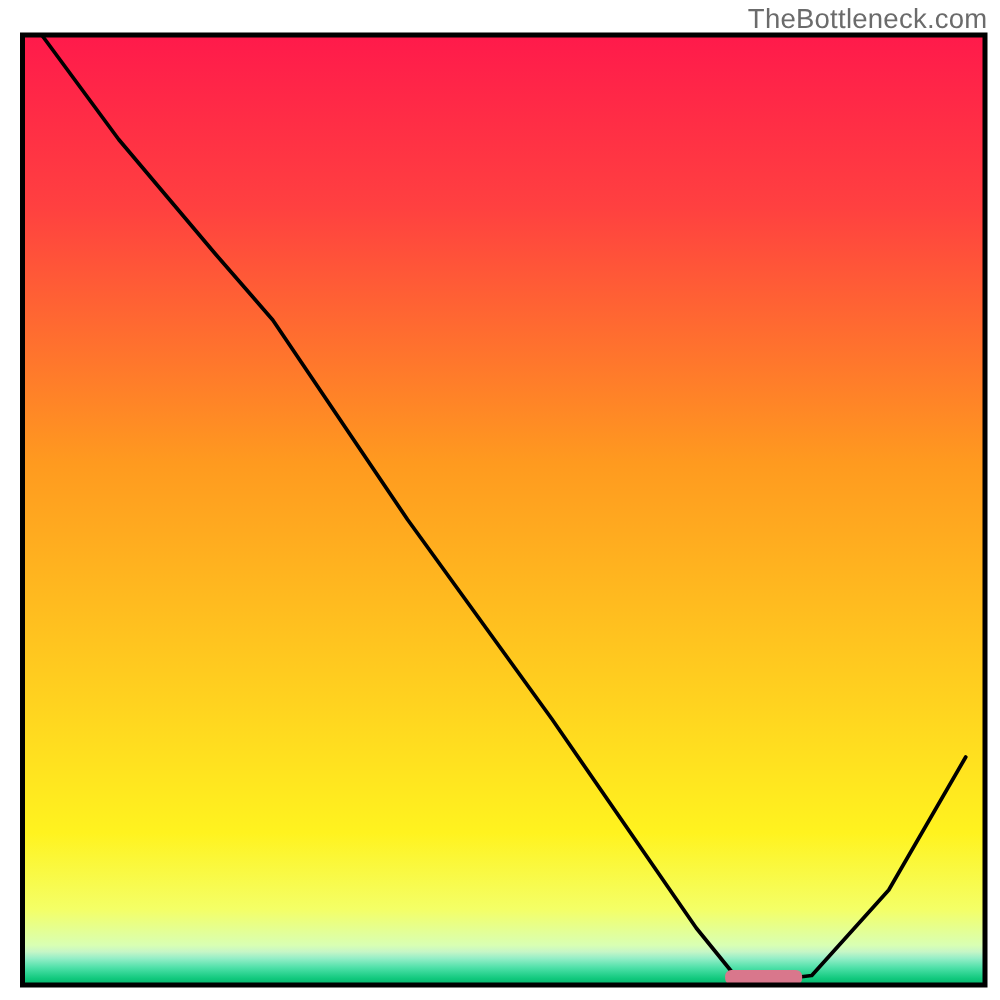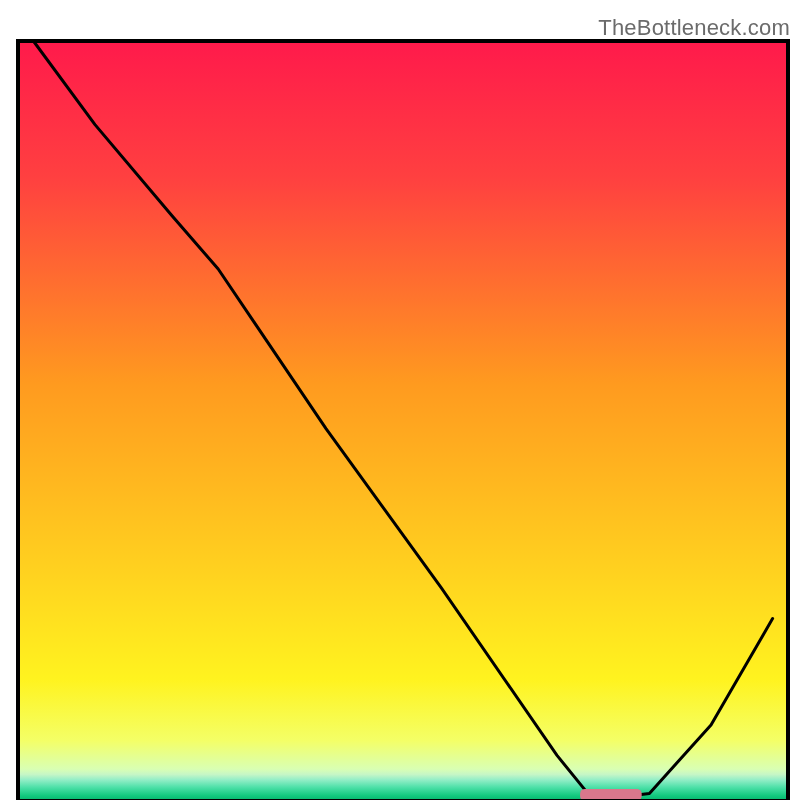--- a/index.html
+++ b/index.html
@@ -8,21 +8,20 @@
     width: 800px;
     height: 800px;
     background: #ffffff;
     overflow: hidden;
     font-family: Arial, Helvetica, sans-serif;
   }
   .chart-container {
     position: relative;
     width: 800px;
     height: 573px;
-    margin-top: 13px;
   }
   .watermark {
     position: absolute;
     top: 2px;
     right: 10px;
     color: #6b6b6b;
     font-size: 22px;
     font-weight: 500;
     letter-spacing: 0.2px;
     z-index: 20;

